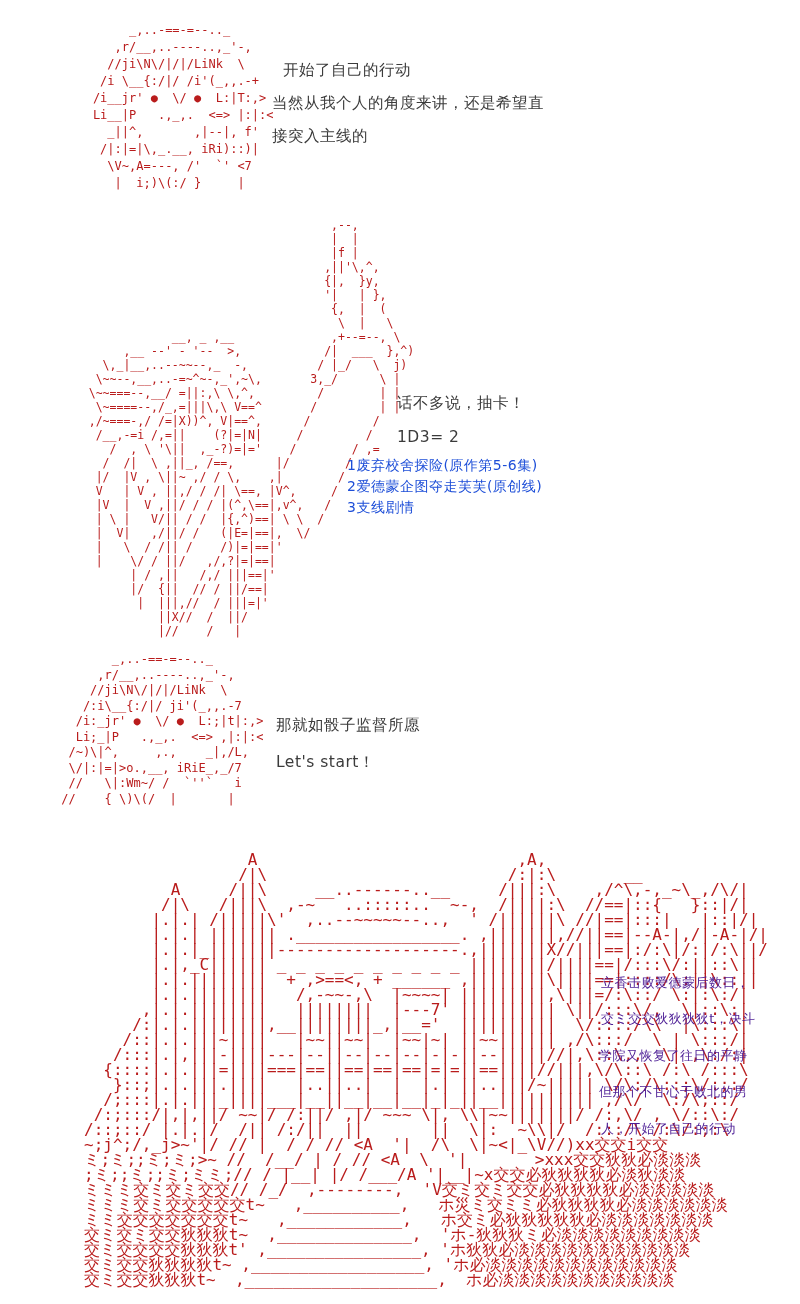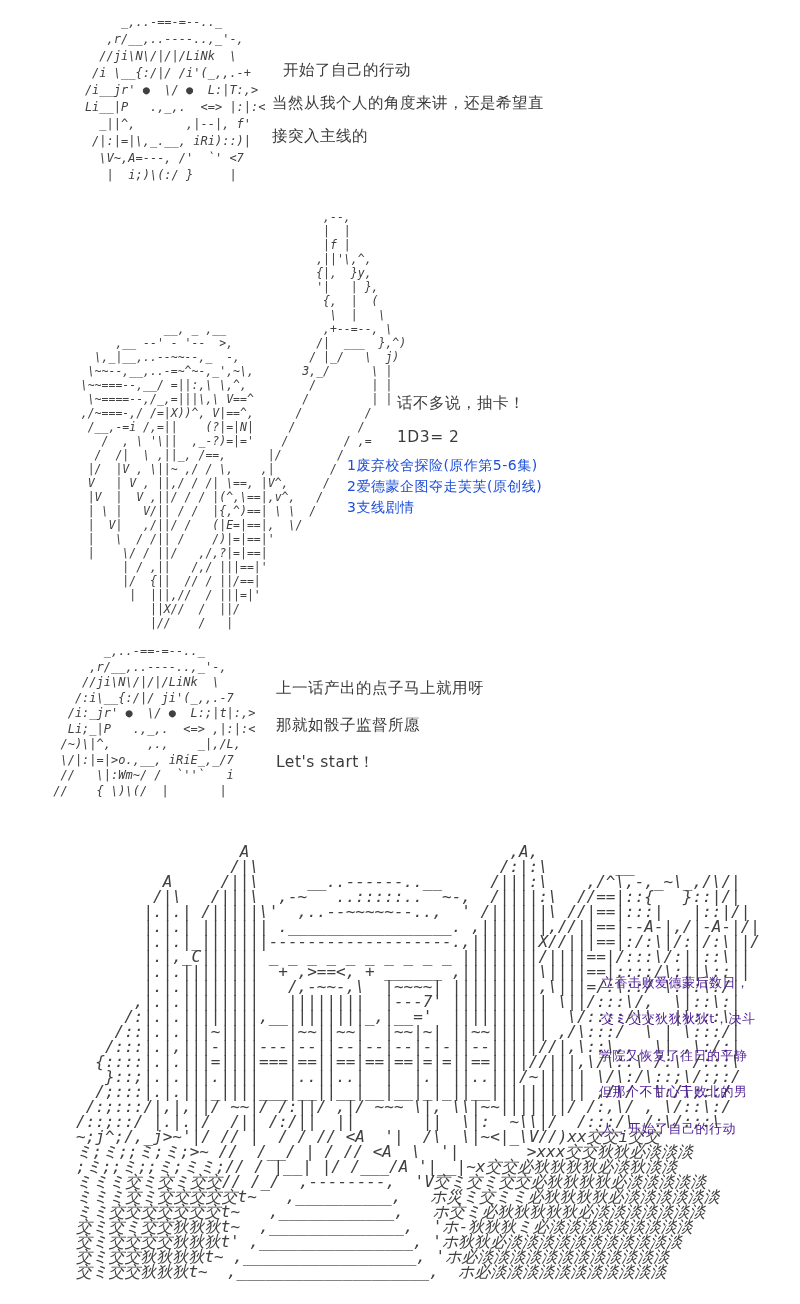--- a/index.html
+++ b/index.html
@@ -1,19 +1,19 @@
 <!DOCTYPE html>
 <html><head>
 <meta charset="utf-8">
 <style>
   html,body{margin:0;padding:0;background:#ffffff;}
   .page{position:relative;width:800px;height:1304px;background:#ffffff;overflow:hidden;
         font-family:"DejaVu Sans",sans-serif;}
-  pre.aa{position:absolute;margin:0;font-family:"DejaVu Sans Mono",monospace;
-         color:#404040;white-space:pre;font-style:italic;}
+  pre.aa{position:absolute;margin:8px;font-family:"DejaVu Sans Mono",monospace;
+         color:#b91c1c;white-space:pre;}
   .aa-face1{left:56px;top:14px;font-size:12px;line-height:17px;}
   .aa-mid{left:60px;top:210px;font-size:11.5px;line-height:14px;}
   .aa-face2{left:46px;top:644px;font-size:12px;line-height:15.5px;}
   .aa-castle{left:76px;top:844px;font-size:16px;line-height:15px;}
   .dlg{position:absolute;color:#3b3b3b;font-size:15.5px;white-space:nowrap;letter-spacing:0.5px;}
   .opt{position:absolute;color:#1d4ed8;font-size:14px;white-space:nowrap;letter-spacing:0.5px;}
   .nar{position:absolute;color:#4c1d95;font-size:13px;white-space:nowrap;letter-spacing:0.5px;margin-top:8px;}
   .logo{position:absolute;left:640px;top:1230px;width:160px;height:70px;display:flex;align-items:center;}
   .logo svg{width:42px;height:60px;flex:0 0 auto;}
   .logo-text{margin-left:6px;}
@@ -78,21 +78,20 @@
   <pre class="aa aa-face2">        _,..-==-=--.._
       ,r/__,..----..,_'-,
      //ji\N\/|/|/LiNk  \
     /:i\__{:/|/ ji'(_,,.-7
    /i:_jr' ●  \/ ●  L:;|t|:,&gt;
    Li;_|P   .,_,.  &lt;=&gt; ,|:|:&lt;
   /~)\|^,     ,.,    _|,/L,
   \/|:|=|&gt;o.,__, iRiE_,_/7
   //   \|:Wm~/ /  `''`   i
  //    { \)\(/  |       |</pre>
-  <div class="dlg" style="left:276px;top:678px">上一话产出的点子马上就用呀</div>
   <div class="dlg" style="left:276px;top:715px">那就如骰子监督所愿</div>
   <div class="dlg" style="left:276px;top:752px">Let's start！</div>
 
   <pre class="aa aa-castle">                 A                           ,A,
                 /|\                         /:|:\       __
          A     /||\     __..------..__     /|||:\    ,/^\,-,_~\_,/\/|
         /|\   /|||\  ,-~   ..:::::..  ~-,  /||||:\  //==|::{   }::|/|
        |.|.| /|||||\'  ,..--~~~~~--..,  ' /||||||\ //|==|:::|   |::|/|
        |.|.| ||||||| ._________________. ,|||||||,//||==|--A-|,/|-A-|/|
        |.|.|_|||||||-------------------.,|||||||X//|||==|:/:\|/:|/:\||/

